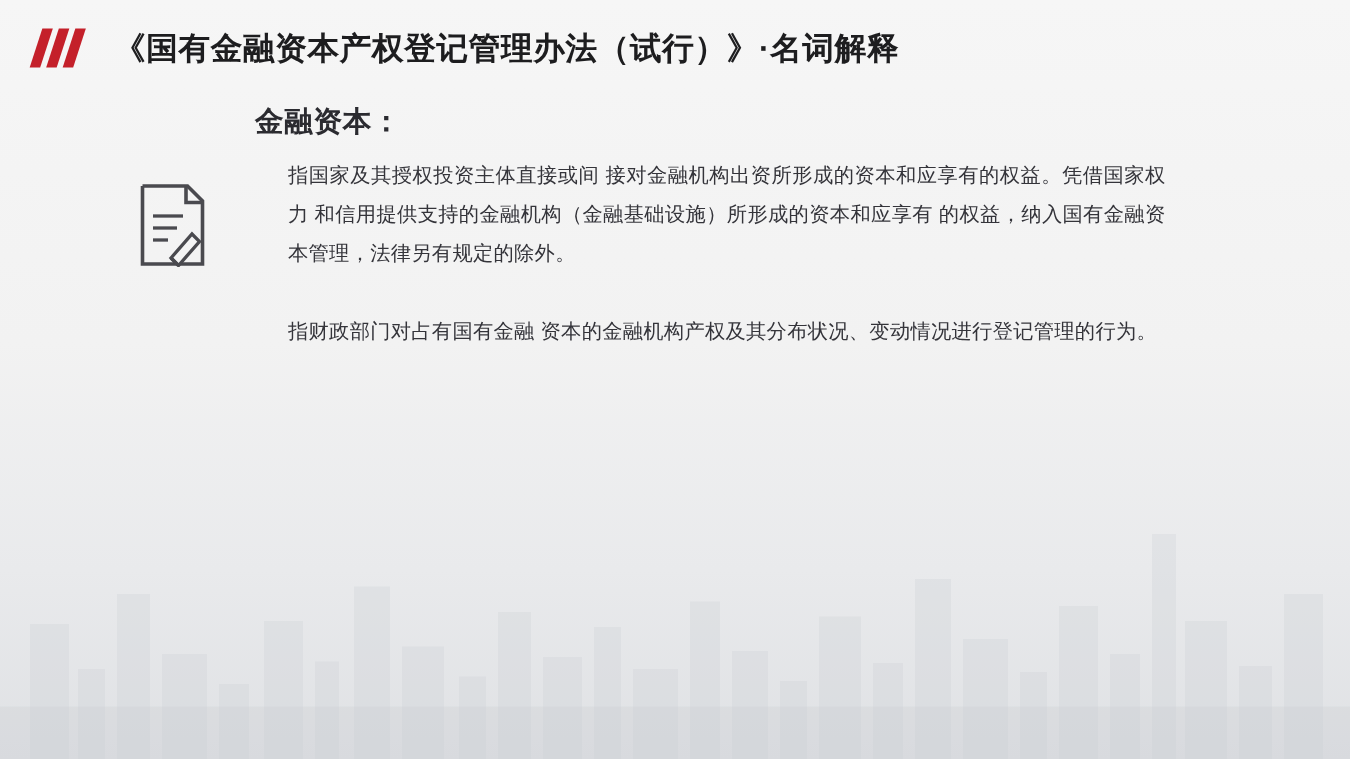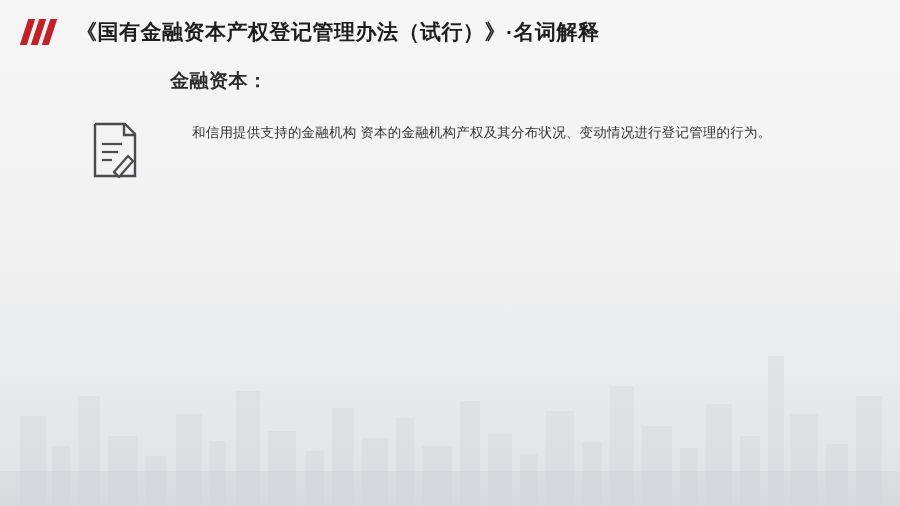--- a/index.html
+++ b/index.html
@@ -161,22 +161,23 @@
       <line x1="10" y1="30" x2="26" y2="30" stroke="#4a4a4f" stroke-width="2.2"></line>
       <line x1="10" y1="38" x2="20" y2="38" stroke="#4a4a4f" stroke-width="2.2"></line>
       <path d="M22 50 L36 34 L41 39 L27 55 Z" fill="#f4f4f4" stroke="#4a4a4f" stroke-width="2.2"></path>
       <line x1="22" y1="50" x2="27" y2="55" stroke="#4a4a4f" stroke-width="2.2"></line>
     </svg>
 
     <div class="blocks">
 
       <div class="block b1">
         <div class="block-heading">金融资本：</div>
+        <div class="block-body">指国家及其授权投资主体直接或间 接对金融机构出资所形成的资本和应享有的权益。凭借国家权力 和信用提供支持的金融机构（金融基础设施）所形成的资本和应享有 的权益，纳入国有金融资本管理，法律另有规定的除外。</div>
       </div>
 
 
       <div class="block b3">
-        <div class="block-body">和信用提供支持的金融机构 资本的金融机构产权及其分布状况、变动情况进行登记管理的行为。</div>
+        <div class="block-body">指财政部门对占有国有金融 资本的金融机构产权及其分布状况、变动情况进行登记管理的行为。</div>
       </div>
 
     </div>
   </div>
 </div>
 
 </body></html>

